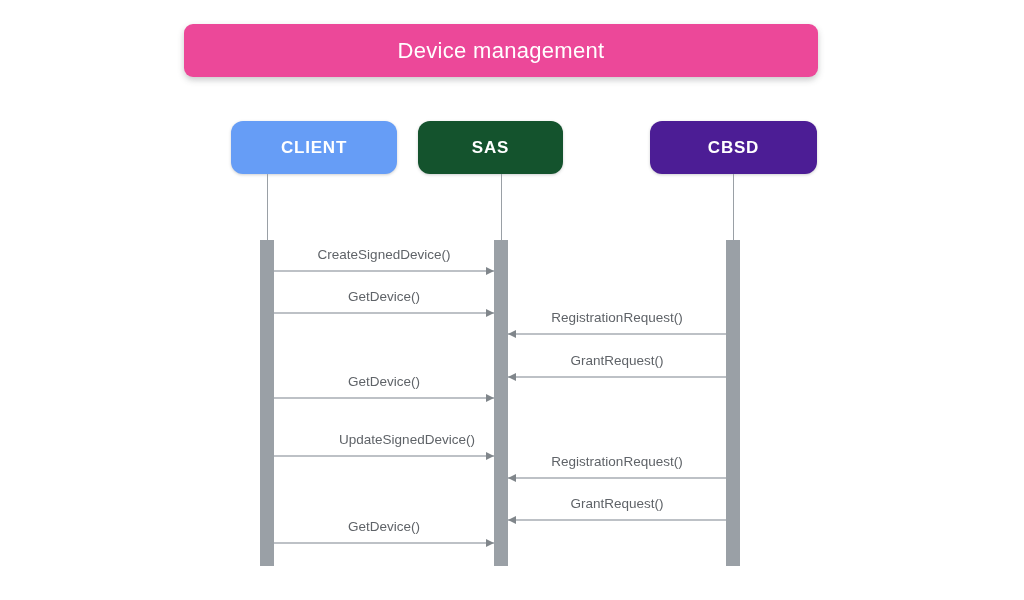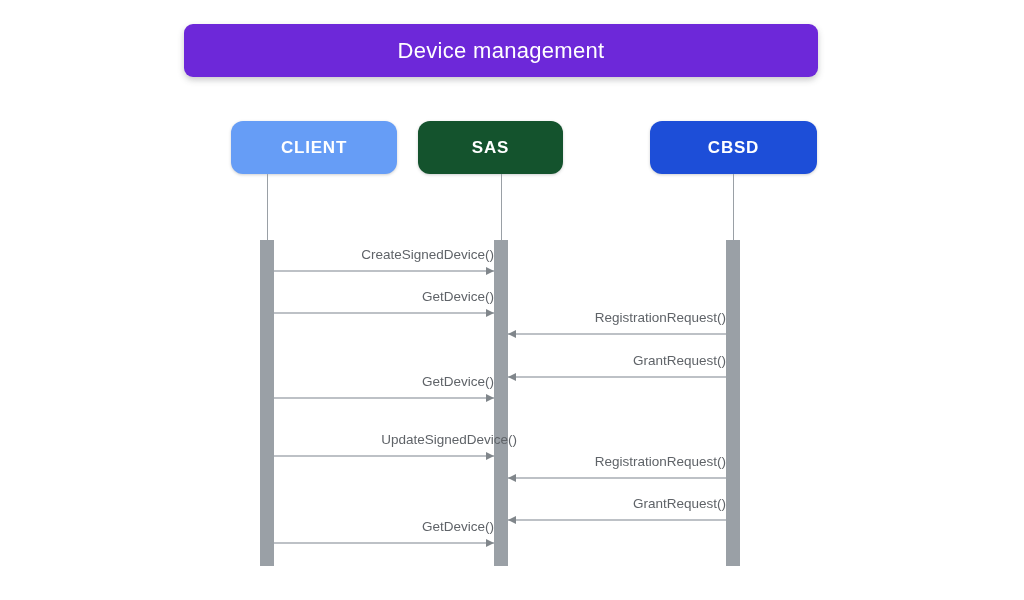--- a/index.html
+++ b/index.html
@@ -66,41 +66,41 @@
     position: absolute;
     width: 0;
     height: 0;
     border-top: 4.5px solid transparent;
     border-bottom: 4.5px solid transparent;
   }
   .msg-label {
     position: absolute;
     height: 18px;
     line-height: 18px;
-    text-align: right;
+    text-align: center;
     font-size: 13.5px;
     color: #5f6368;
     white-space: nowrap;
   }
 </style>
 </head>
 <body>
 
 <div class="canvas">
-  <div class="title-banner" id="title-banner" style="background: #6d28d9;">
+  <div class="title-banner" id="title-banner" style="background: #ec4899;">
     <span>Device management</span>
   </div>
   <div id="actors-layer">
       <div class="actor-box" style="left: 184px; width: 166px; background: rgb(102, 157, 246); margin-left: 47px;">
         <span>CLIENT</span>
       </div>
       <div class="actor-box" style="left: 418px; width: 145px; background: #14532d;">
         <span>SAS</span>
       </div>
-      <div class="actor-box" style="left: 650px; width: 167px; background: #1d4ed8;">
+      <div class="actor-box" style="left: 650px; width: 167px; background: #4c1d95;">
         <span>CBSD</span>
       </div>
     </div>
   <div id="lifelines-layer">
       <div class="lifeline" style="left: 267px; background: rgb(154, 160, 166);"></div>
       <div class="activation-bar" style="left: 260px; top: 240px; width: 14px; height: 326px; background: rgb(154, 160, 166);"></div>
       <div class="lifeline" style="left: 501px; background: rgb(154, 160, 166);"></div>
       <div class="activation-bar" style="left: 494px; top: 240px; width: 14px; height: 326px; background: rgb(154, 160, 166);"></div>
       <div class="lifeline" style="left: 733px; background: rgb(154, 160, 166);"></div>
       <div class="activation-bar" style="left: 726px; top: 240px; width: 14px; height: 326px; background: rgb(154, 160, 166);"></div>

